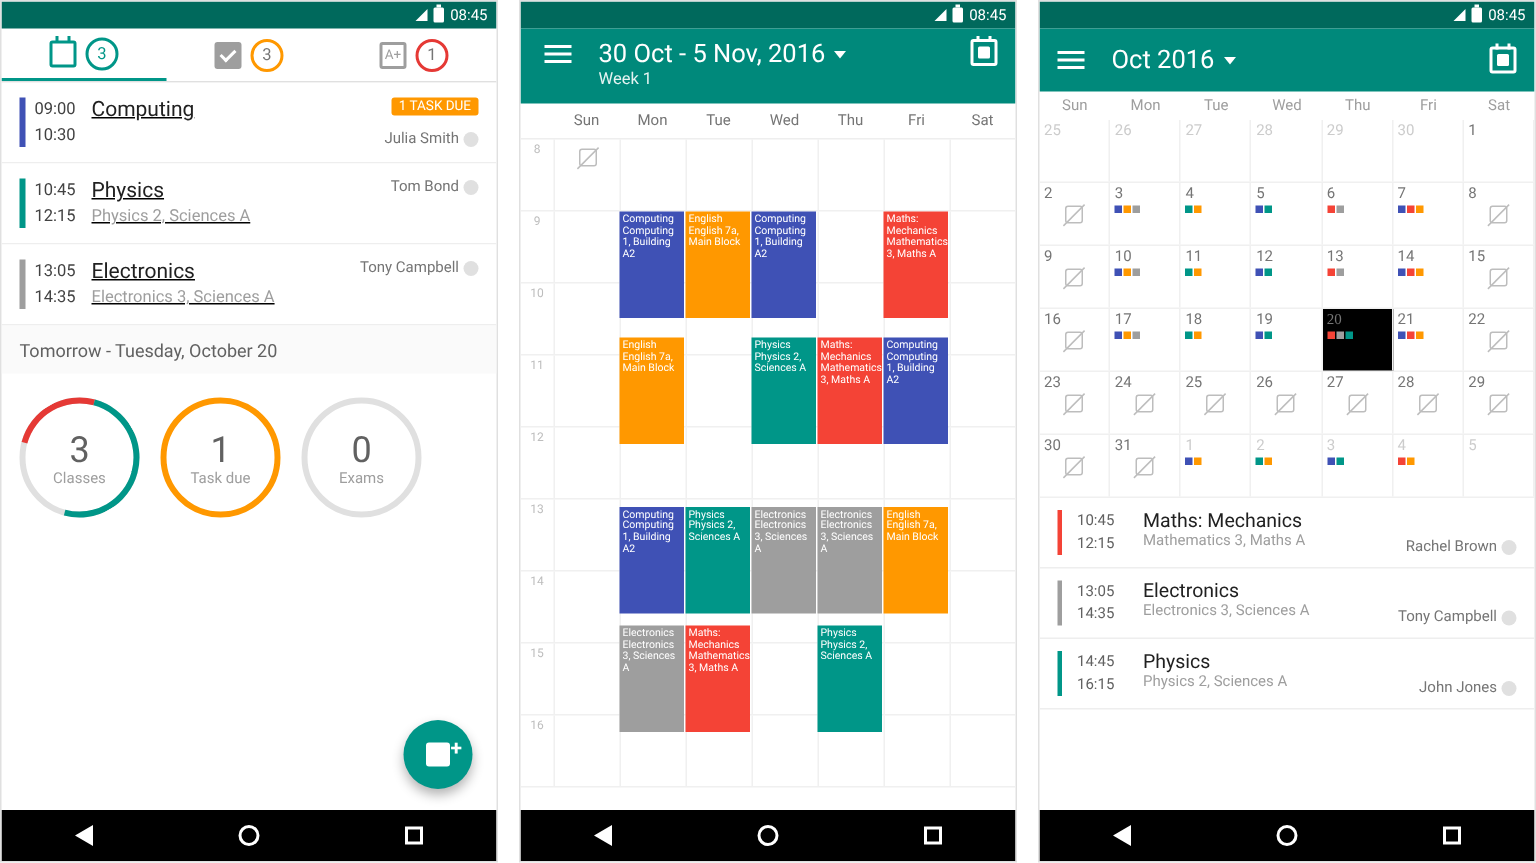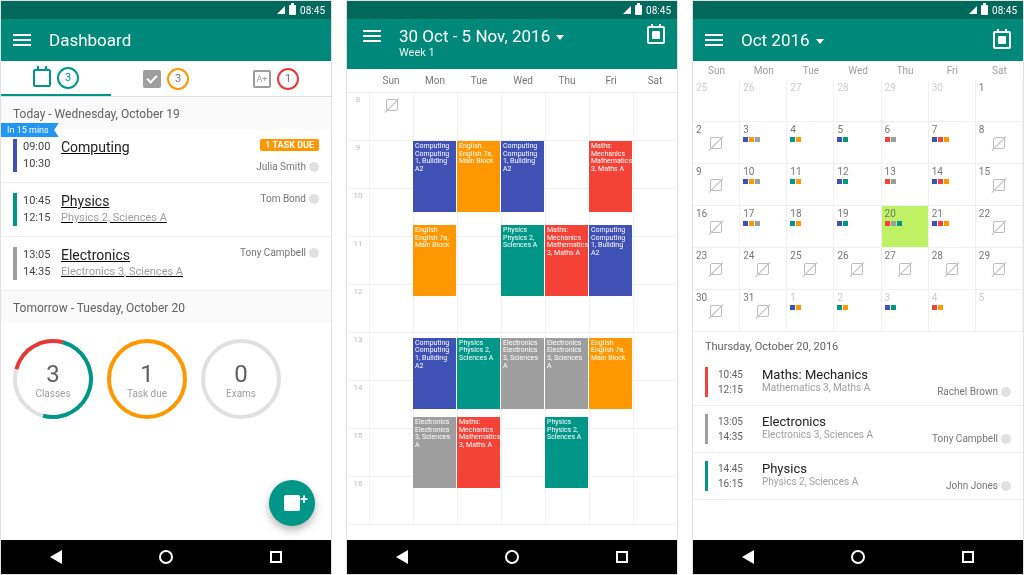--- a/index.html
+++ b/index.html
@@ -37,21 +37,21 @@
 
 .section-head { font-size:12px; color:#616161; padding:10px 12px 8px; background:#fafafa; }
 .banner { position:absolute; background:#2196f3; color:#fff; font-size:9px; padding:2px 10px 2px 6px; clip-path: polygon(0 0, 100% 0, 92% 50%, 100% 100%, 0 100%); z-index:5; }
 
 .class-row { display:flex; padding:10px 12px; border-bottom:1px solid #eee; gap:10px; background:#fff; }
 .class-row .times { font-size:11px; color:#424242; line-height:1.5; width:38px; border-left:4px solid; padding-left:6px; }
 .class-row .info { flex:1;text-decoration:underline; }
 .class-row .course { font-size:14px; color:#212121; margin-bottom:2px; }
 .class-row .loc { font-size:11px; color:#9e9e9e; }
 .class-row .side { text-align:right; font-size:10px; color:#757575; display:flex; flex-direction:column; justify-content:space-between; align-items:flex-end; }
-.task-pill { background:#ff9800; color:#fff; padding:1px 5px; border-radius:2px; font-size:9px; font-weight:700; }
+.task-pill { background:#ff9800; color:#fff; padding:1px 5px; border-radius:2px; font-size:9px; font-weight:400; }
 .teacher { display:flex; align-items:center; gap:3px; }
 .teacher::after { content:''; width:10px; height:10px; border-radius:50%; background:#e0e0e0; display:inline-block; }
 
 .rings { display:flex; gap:14px; padding:16px 12px; }
 .ring { width:80px; height:80px; border-radius:50%; border:4px solid #e0e0e0; display:flex; flex-direction:column; align-items:center; justify-content:center; position:relative; }
 .ring .num { font-size:24px; color:#616161; }
 .ring .lbl { font-size:10px; color:#9e9e9e; }
 .ring.multi::before { content:''; position:absolute; inset:-4px; border-radius:50%; border:4px solid transparent; border-top-color:#e53935; border-right-color:#009688; border-bottom-color:#009688; transform:rotate(-30deg); }
 .ring.orange { border-color:#ff9800; }
 
@@ -77,21 +77,21 @@
 .slash::before { content:''; position:absolute; inset:2px; border:1.5px solid #bdbdbd; border-radius:2px; }
 .slash::after { content:''; position:absolute; left:-2px; right:-2px; top:50%; border-top:1.5px solid #bdbdbd; transform:rotate(-45deg); }
 
 
 .month-head { display:flex; font-size:10px; color:#9e9e9e; }
 .month-head div { flex:1; text-align:center; padding:4px 0; }
 .month-grid { }
 .mrow { display:flex; height:42px; border-bottom:1px solid #f0f0f0; }
 .mcell { flex:1; border-right:1px solid #f0f0f0; font-size:10px; color:#757575; padding:2px 3px; position:relative; }
 .mcell.dim { color:#ccc; }
-.mcell.sel { background:#bef264; }
+.mcell.sel { background:#000000;font-family:Liberation Serif, serif; }
 .dots { display:flex; flex-wrap:wrap; gap:1px; margin-top:2px; }
 .dot { width:5px; height:5px; }
 .mslash { position:absolute; inset:0; margin:auto; }
 .day-head { font-size:11px; color:#616161; padding:8px 12px 6px; }
 .drow { display:flex; padding:8px 12px; border-bottom:1px solid #eee; gap:10px; }
 .drow .bar { width:3px; }
 .drow .tms { font-size:10px; color:#616161; line-height:1.5; width:34px; }
 .drow .inf { flex:1; }
 .drow .crs { font-size:13px; color:#212121; }
 .drow .lc { font-size:10px; color:#9e9e9e; }
@@ -104,48 +104,36 @@
 </style>
 </head>
 <body>
 
 <div class="phone">
   <div class="status-bar">
     <span class="tri"></span>
     <span class="batt"></span>
     <span>08:45</span>
   </div>
-  <div class="app-bar">
-    <div class="hamburger">
-        <span></span>
-        <span></span>
-        <span></span>
-      </div>
-    <div class="app-title">Dashboard</div>
-  </div>
   <div class="tab-row" id="tabs1">
       <div class="tab active">
         <div class="tab-ico cal"></div>
         <div class="tab-badge g">3</div>
       </div>
       <div class="tab">
         <div class="tab-ico chk"></div>
         <div class="tab-badge o">3</div>
       </div>
       <div class="tab">
         <div class="tab-ico exam">A+</div>
         <div class="tab-badge r">1</div>
       </div>
     </div>
 
   <div class="scroll">
-    <div style="position:relative">
-      <div class="section-head">Today - Wednesday, October 19</div>
-      <div class="banner" style="top:26px;left:0">In 15 mins</div>
-    </div>
     <div id="classes1">
         <div class="class-row">
           <div class="times" style="border-color:#3f51b5">09:00<br>10:30</div>
   <div class="info">
             <div class="course">Computing</div>
           </div>
   <div class="side">
             <span class="task-pill">1 TASK DUE</span>
   <span class="teacher">Julia Smith</span>
           </div>
@@ -483,21 +471,20 @@
               <div class="dot" style="background: rgb(63, 81, 181);"></div>
               <div class="dot" style="background: rgb(0, 150, 136);"></div>
             </div></div>
           <div class="mcell dim">4<div class="dots">
               <div class="dot" style="background: rgb(244, 67, 54);"></div>
               <div class="dot" style="background: rgb(255, 152, 0);"></div>
             </div></div>
           <div class="mcell dim">5</div>
         </div>
       </div>
-    <div class="day-head">Thursday, October 20, 2016</div>
     <div id="dlist">
         <div class="drow">
           <div class="bar" style="background:#f44336"></div>
   <div class="tms">10:45<br>12:15</div>
   <div class="inf">
             <div class="crs">Maths: Mechanics</div>
   <div class="lc">Mathematics 3, Maths A</div>
           </div>
   <div class="tch">Rachel Brown</div>
         </div>

